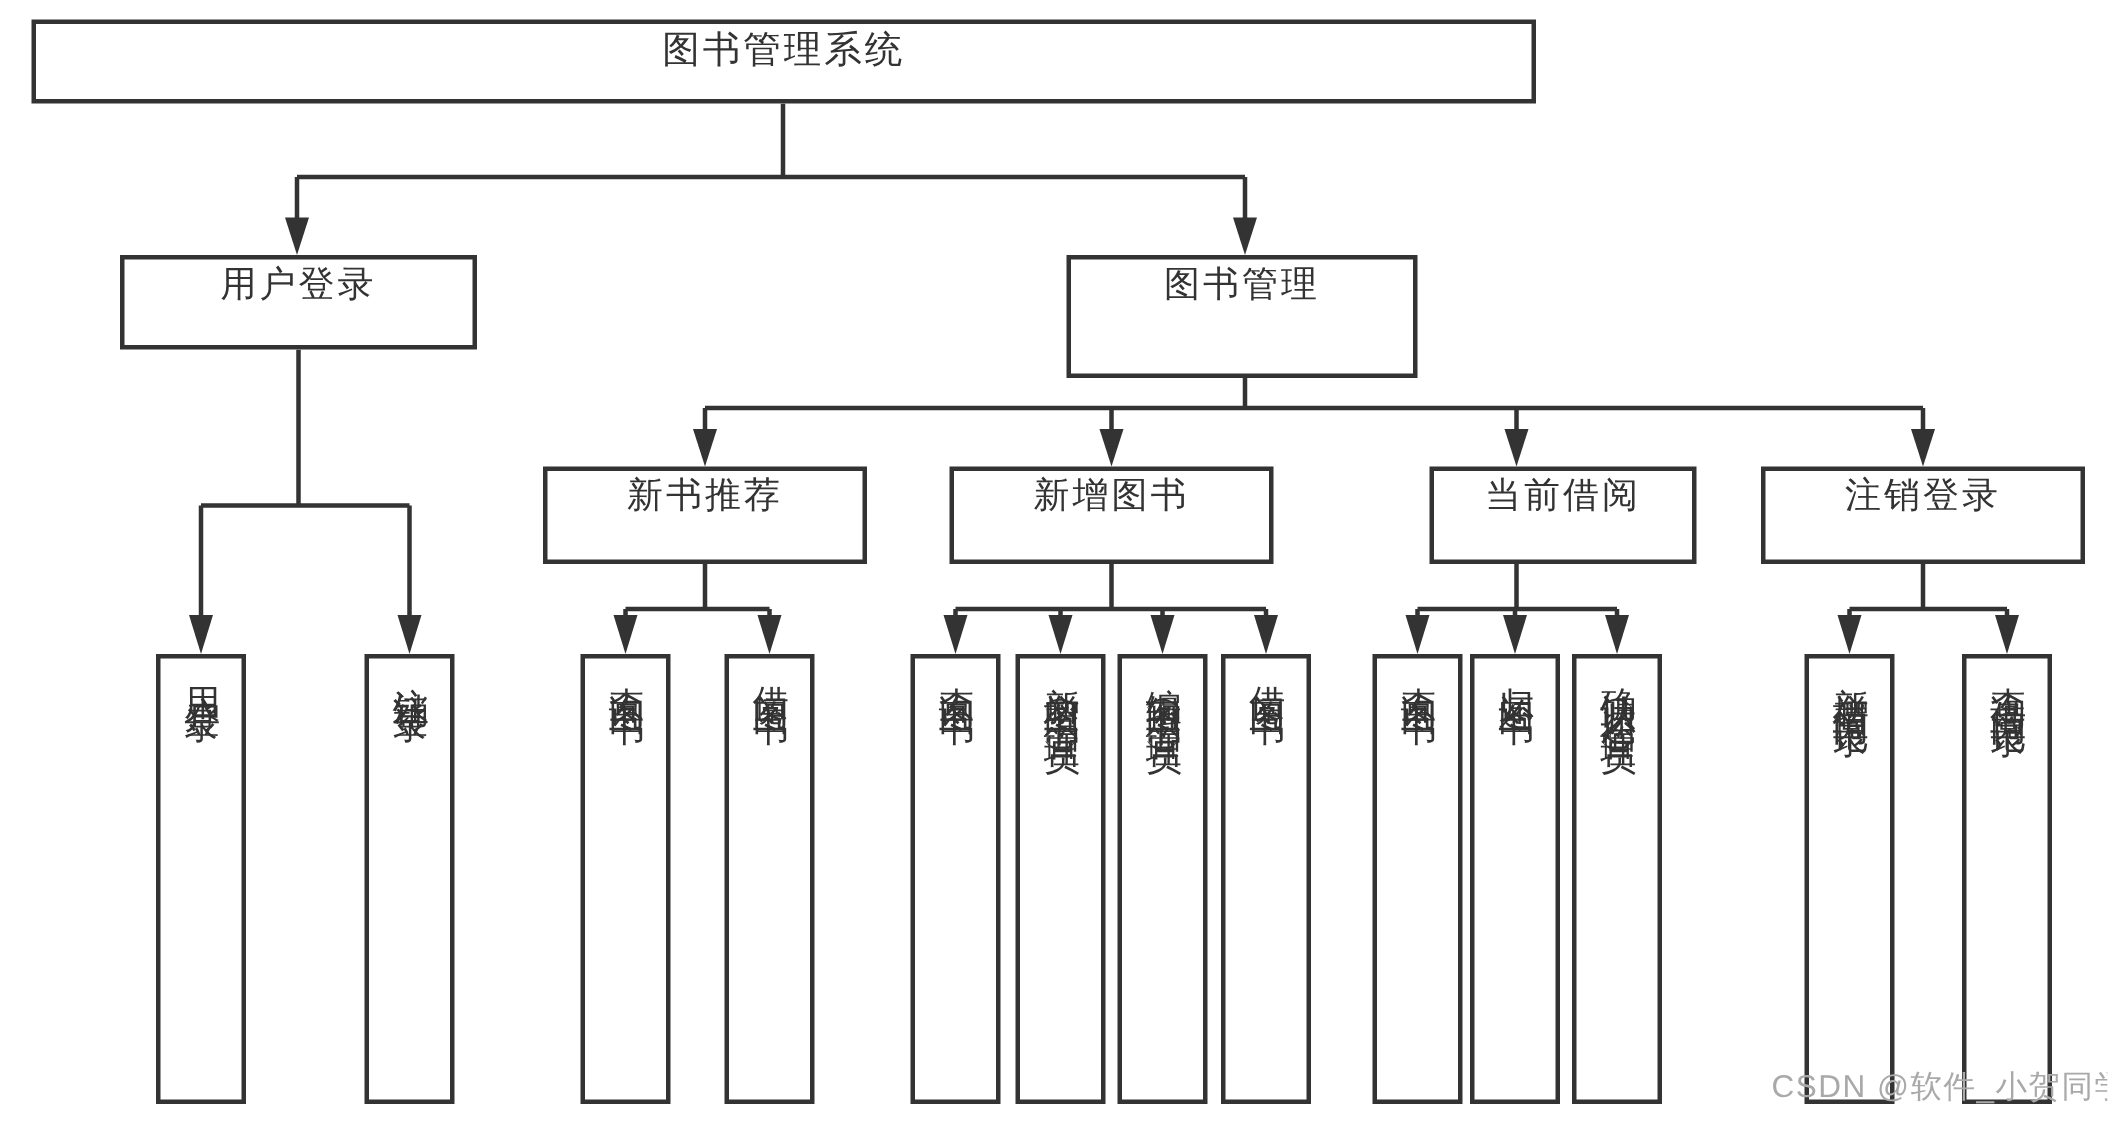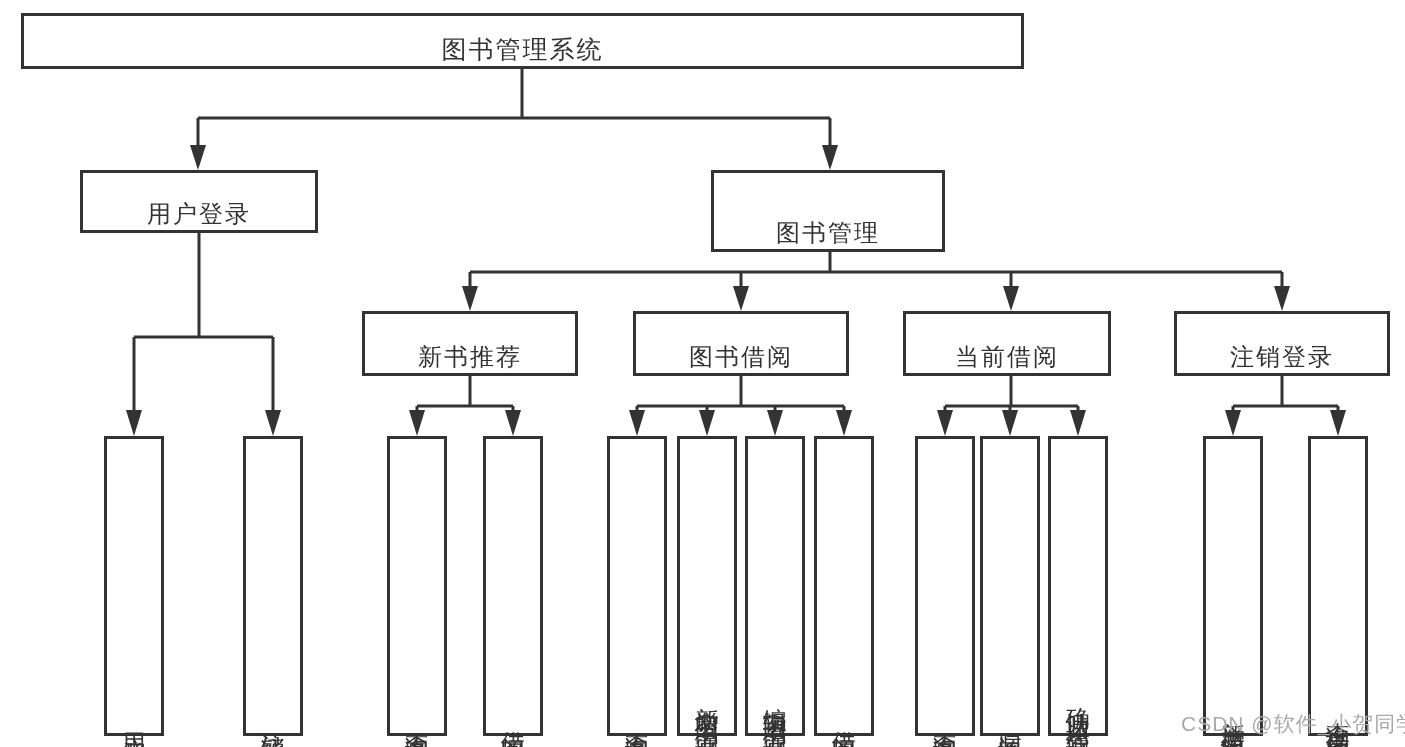--- a/index.html
+++ b/index.html
@@ -10,21 +10,21 @@
     font-family:"Liberation Sans","DejaVu Sans",sans-serif;
     overflow:hidden;
   }
   #wires{position:absolute;left:0;top:0;width:1405px;height:747px;}
   .node{
     position:absolute;
     box-sizing:border-box;
     border:3px solid #333333;
     background:#ffffff;
     color:#333333;
-    display:flex;align-items:flex-end;justify-content:center;
+    display:flex;align-items:flex-start;justify-content:center;
     text-align:center;
   }
   .lvl1{font-size:25px;letter-spacing:2px;}
   .lvl2,.lvl3{font-size:24px;letter-spacing:2px;}
   .leaf{font-size:24px;}
   .leaf span{
     writing-mode:vertical-rl;
     letter-spacing:5px;
     line-height:1.15;
   }
@@ -113,23 +113,23 @@
     <span>用户登录</span>
   </div>
   <div class="node lvl2" style="left:711px;top:170px;width:234px;height:82px">
     <span>图书管理</span>
   </div>
 
   <div class="node lvl3" style="left:362px;top:311px;width:216px;height:65px">
     <span>新书推荐</span>
   </div>
   <div class="node lvl3" style="left:633px;top:311px;width:216px;height:65px">
-    <span>图书借阅</span>
+    <span>新增图书</span>
   </div>
-  <div class="node lvl3" style="left:903px;top:311px;width:208px;height:65px">
+  <div class="node lvl3" style="left:953px;top:311px;width:178px;height:65px">
     <span>当前借阅</span>
   </div>
   <div class="node lvl3" style="left:1174px;top:311px;width:216px;height:65px">
     <span>注销登录</span>
   </div>
 
   <div class="node leaf" style="left:104px;top:436px;width:60px;height:300px">
     <span>用户登录</span>
   </div>
   <div class="node leaf" style="left:243px;top:436px;width:60px;height:300px">

